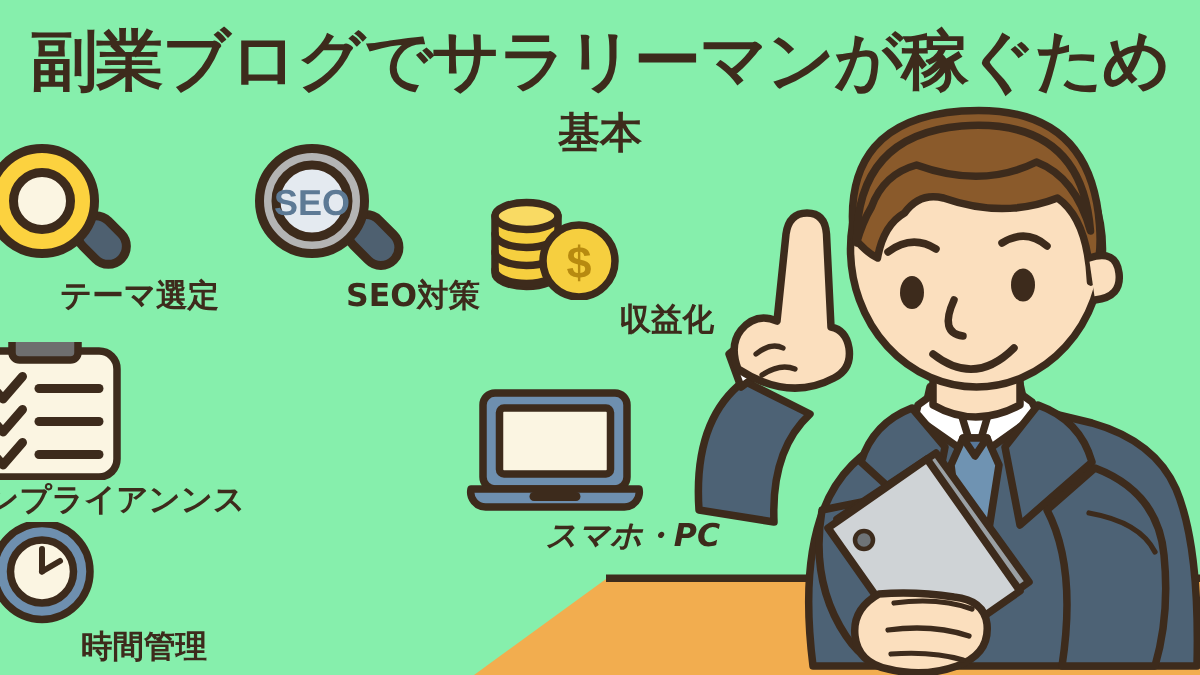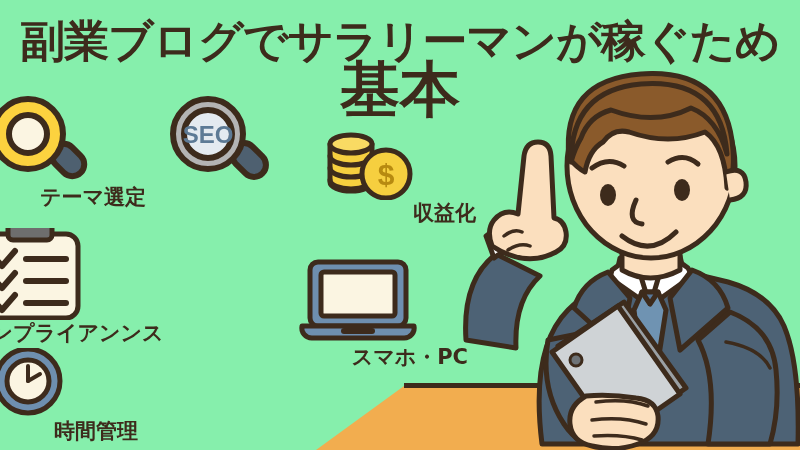--- a/index.html
+++ b/index.html
@@ -39,21 +39,21 @@
     line-height:50px;
     font-weight:bold;
     color:#3d2b1c;
     letter-spacing:-1px;
     white-space:nowrap;
     transform:scaleX(1.02);
   }
   .title-line2{
     display:block;
     font-family:"DejaVu Sans","Liberation Sans",sans-serif;
-    font-size:60px;
+    font-size:28px;
     line-height:50px;
     font-weight:bold;
     color:#3d2b1c;
     margin-top:-2px;
   }
 
   
   .cell{
     position:absolute;
     text-align:right;
@@ -73,21 +73,21 @@
     white-space:nowrap;
     margin-top:1px;
   }
 
   
   #cell-theme      { left:-24px;  top:92px;  width:170px; }
   #cell-seo        { left:150px;  top:92px;  width:170px; }
   #cell-monetize   { left:306px;  top:128px; width:170px; }
   #cell-compliance { left:-30px;  top:228px; width:180px; }
   #cell-privacy    { left:152px;  top:224px; width:180px; }
-  #cell-device     { left:288px;  top:254px; width:180px; }
+  #cell-device     { left:300px;  top:254px; width:180px;font-style:italic; }
   #cell-time       { left:-22px;  top:348px; width:160px; }
 
   #cell-privacy .caption{ line-height:25px; }
 
   
   .person{
     position:absolute;
     left:430px; top:40px;
     width:380px; height:410px;
     z-index:4;
@@ -127,20 +127,21 @@
     <span class="glyph">
       <svg width="130" height="92" viewBox="0 0 130 92" aria-hidden="true">
         <g stroke="#3d2b1c" stroke-width="6" stroke-linecap="round" stroke-linejoin="round">
           <rect x="80" y="56" width="38" height="24" rx="12" transform="rotate(45 99 68)" fill="#4e6070"></rect>
           <circle cx="58" cy="42" r="35" fill="#b4b4b4"></circle>
           <circle cx="58" cy="42" r="24" fill="#e4eaf0"></circle>
         </g>
         <text x="58" y="51" text-anchor="middle" font-family="'Liberation Sans',sans-serif" font-size="24" font-weight="bold" fill="#5d7a95">SEO</text>
       </svg>
     </span>
+    <span class="caption">SEO対策</span>
   </div>
 
   <div class="cell" id="cell-monetize">
     <span class="glyph">
       <svg width="120" height="72" viewBox="0 0 120 72" aria-hidden="true">
         <g stroke="#3d2b1c" stroke-width="5" stroke-linecap="round" stroke-linejoin="round">
           <path d="M24 16 v38 a21 9 0 0 0 42 0 v-38 z" fill="#f6cf3f"></path>
           <ellipse cx="45" cy="16" rx="21" ry="9" fill="#f9da63"></ellipse>
           <path d="M24 28 a21 9 0 0 0 42 0" fill="none"></path>
           <path d="M24 40 a21 9 0 0 0 42 0" fill="none"></path>

